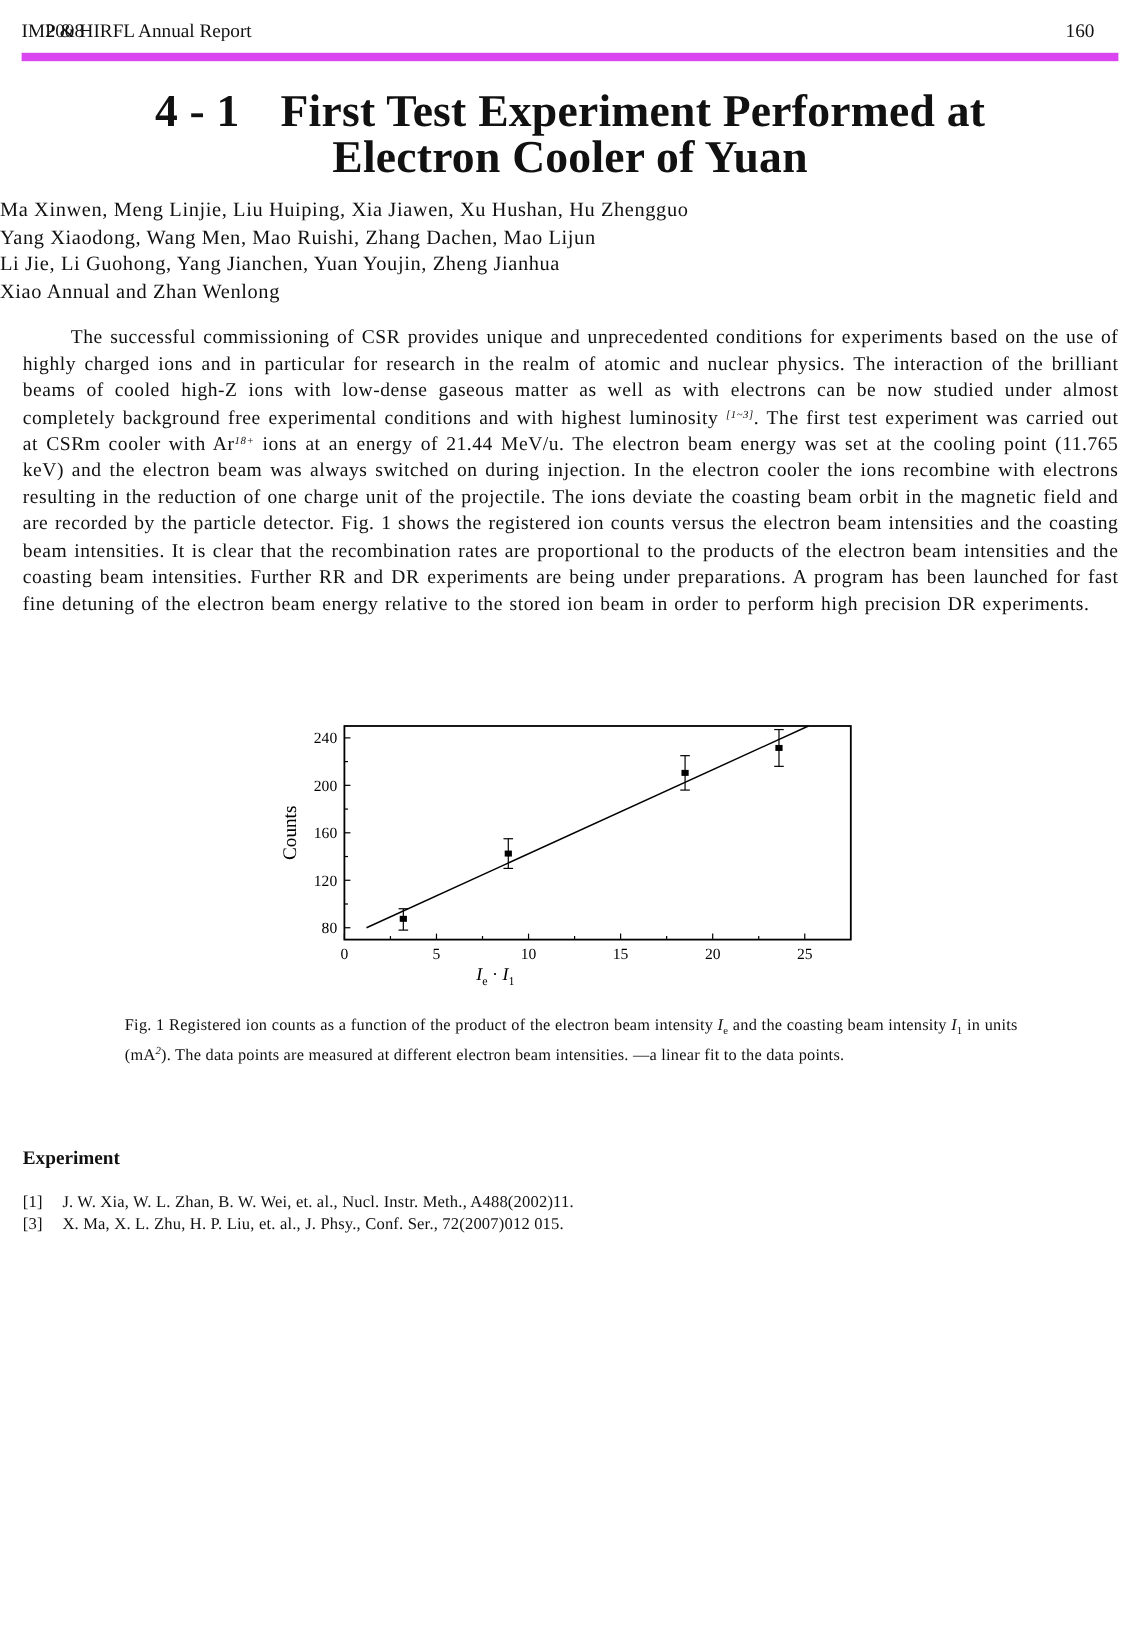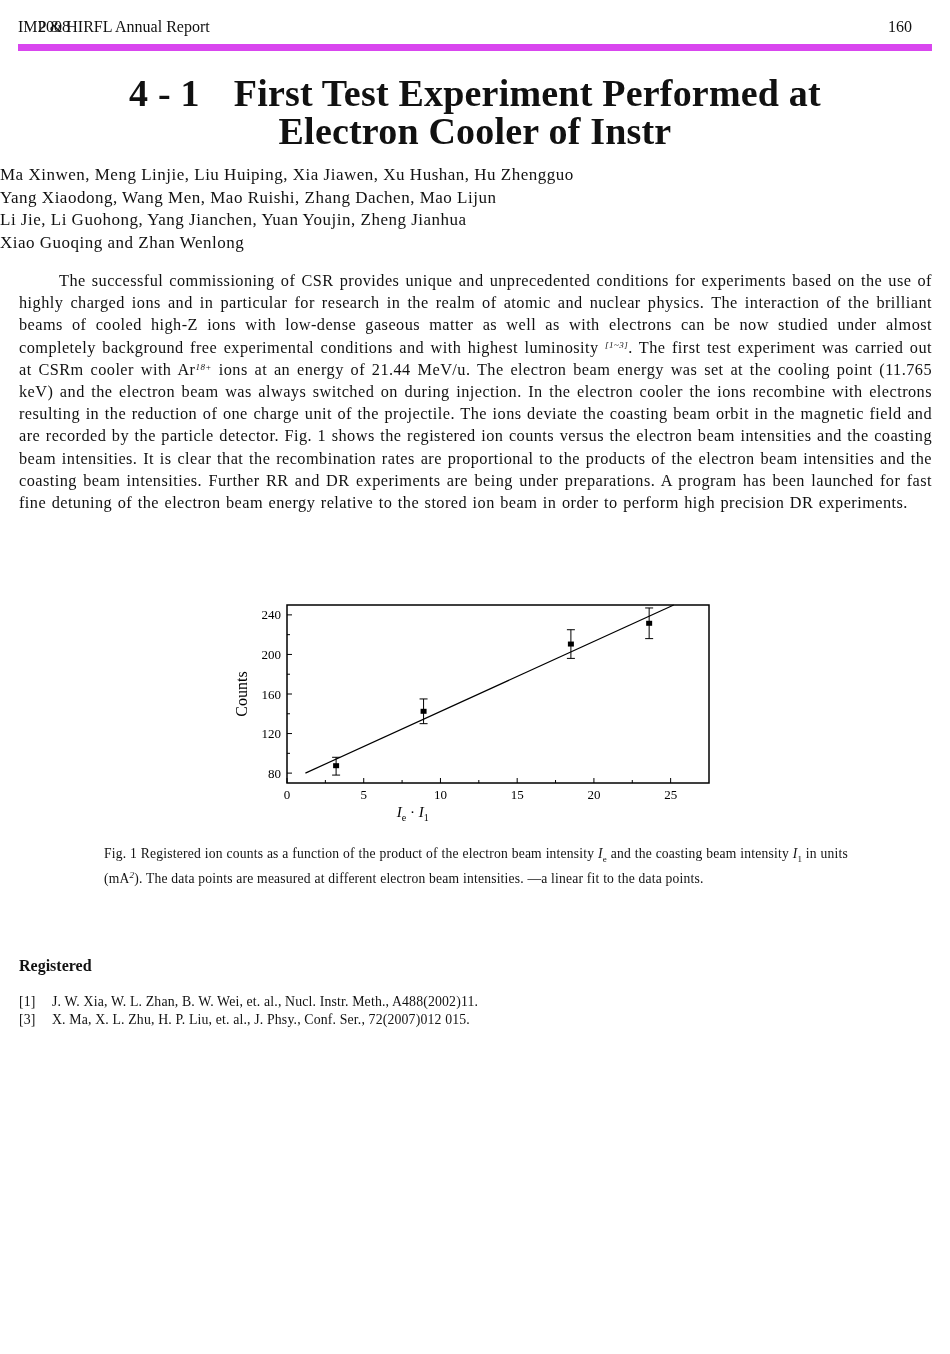--- a/index.html
+++ b/index.html
@@ -34,28 +34,28 @@
 <body>
 
 <div class="header">
   <span class="left">2008</span>
   <span class="center">IMP &amp; HIRFL Annual Report</span>
   <span class="right">160</span>
 </div>
 
 <div class="title">
   <div><span class="num">4 - 1</span><span>First Test Experiment Performed at</span></div>
-  <div>Electron Cooler of Instr</div>
+  <div>Electron Cooler of Yuan</div>
 </div>
 
 <div class="authors">
   <div>Ma Xinwen, Meng Linjie, Liu Huiping, Xia Jiawen, Xu Hushan, Hu Zhengguo</div>
   <div>Yang Xiaodong, Wang Men, Mao Ruishi, Zhang Dachen, Mao Lijun</div>
   <div>Li Jie, Li Guohong, Yang Jianchen, Yuan Youjin, Zheng Jianhua</div>
-  <div>Xiao Guoqing and Zhan Wenlong</div>
+  <div>Xiao Annual and Zhan Wenlong</div>
 </div>
 
 <div class="body-text">
   <p><span>The successful commissioning of CSR provides unique and unprecedented conditions for experiments based on the use of highly charged ions and in particular for research in the realm of atomic and nuclear physics. The interaction of the brilliant beams of cooled high-Z ions with low-dense gaseous matter as well as with electrons can be now studied under almost completely background free experimental conditions and with highest luminosity </span><sup>[1~3]</sup><span>. The first test experiment was carried out at CSRm cooler with Ar</span><sup>18+</sup><span> ions at an energy of 21.44 MeV/u. The electron beam energy was set at the cooling point (11.765 keV) and the electron beam was always switched on during injection. In the electron cooler the ions recombine with electrons resulting in the reduction of one charge unit of the projectile. The ions deviate the coasting beam orbit in the magnetic field and are recorded by the particle detector. Fig. 1 shows the registered ion counts versus the electron beam intensities and the coasting beam intensities. It is clear that the recombination rates are proportional to the products of the electron beam intensities and the coasting beam intensities. Further RR and DR experiments are being under preparations. A program has been launched for fast fine detuning of the electron beam energy relative to the stored ion beam in order to perform high precision DR experiments.</span></p>
 </div>
 
 <div class="chart">
   <svg id="chart-svg" width="510" height="235" viewBox="0 0 510 235">
       <rect x="67" y="10" width="422" height="178" fill="none" stroke="#000" stroke-width="1.5"></rect>
       <line x1="67" y1="188" x2="67" y2="183" stroke="#000" stroke-width="1"></line>
@@ -108,17 +108,17 @@
       <rect x="426.1527272727273" y="25.78888888888889" width="6" height="5" fill="#000"></rect>
       <text x="0" y="0" text-anchor="middle" font-size="16" font-family="&quot;Liberation Serif&quot;, &quot;DejaVu Serif&quot;, serif" transform="translate(27,99) rotate(-90)">Counts</text>
       <text x="192.83272727272725" y="222" text-anchor="middle" font-size="15" font-family="&quot;Liberation Serif&quot;, &quot;DejaVu Serif&quot;, serif"><tspan font-style="italic">I</tspan><tspan font-style="normal" dy="4" font-size="10">e</tspan><tspan font-style="normal" dy="-4"> · </tspan><tspan font-style="italic">I</tspan><tspan font-style="normal" dy="4" font-size="10">1</tspan></text>
     </svg>
 </div>
 
 <div class="caption">
   <span>Fig. 1</span><span> Registered ion counts as a function of the product of the electron beam intensity </span><i>I</i><sub style="font-size:9px">e</sub><span> and the coasting beam intensity </span><i>I</i><sub style="font-size:9px">1</sub><span> in units (mA</span><sup>2</sup><span>). The data points are measured at different electron beam intensities. —a linear fit to the data points.</span>
 </div>
 
-<div class="refs-title">Registered</div>
+<div class="refs-title">Experiment</div>
 <div class="refs">
   <div><span class="rnum">[1]</span><span>J. W. Xia, W. L. Zhan, B. W. Wei, et. al., Nucl. Instr. Meth., A488(2002)11.</span></div>
   <div><span class="rnum">[3]</span><span>X. Ma, X. L. Zhu, H. P. Liu, et. al., J. Phsy., Conf. Ser., 72(2007)012 015.</span></div>
 </div>
 
 </body></html>

